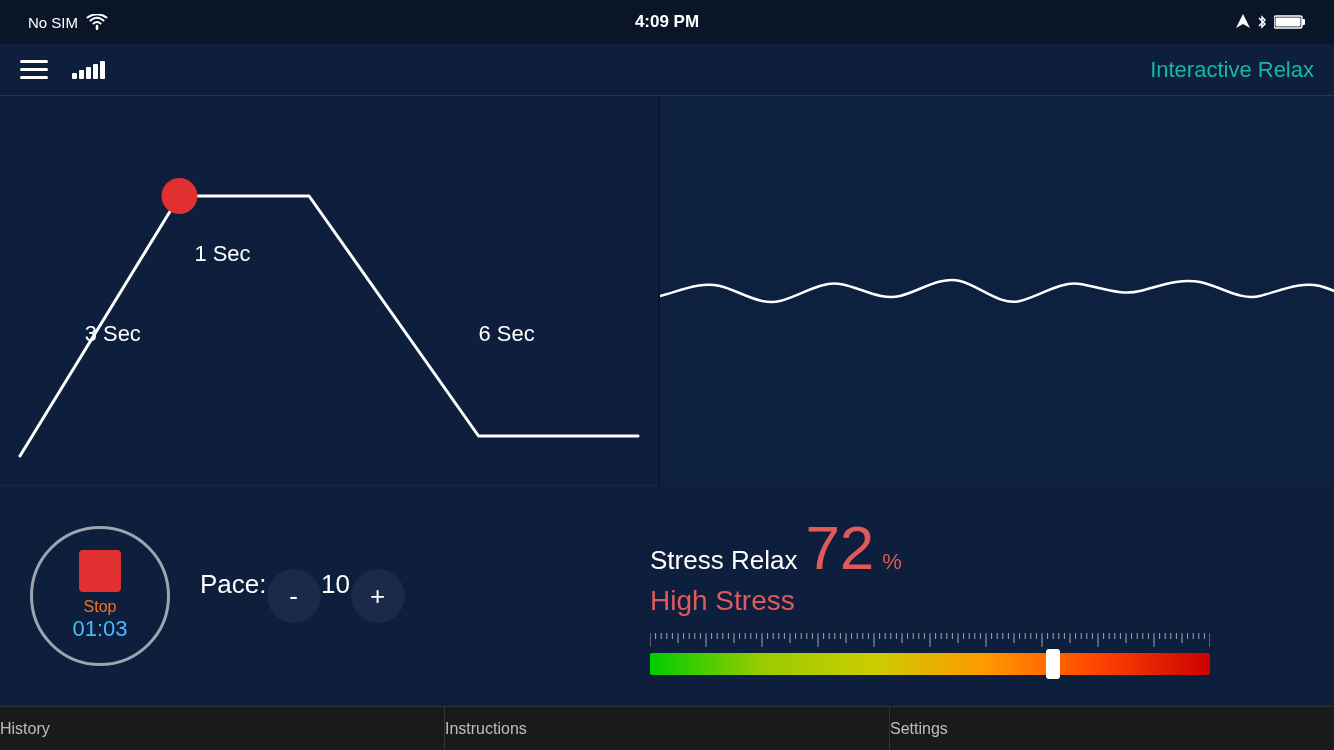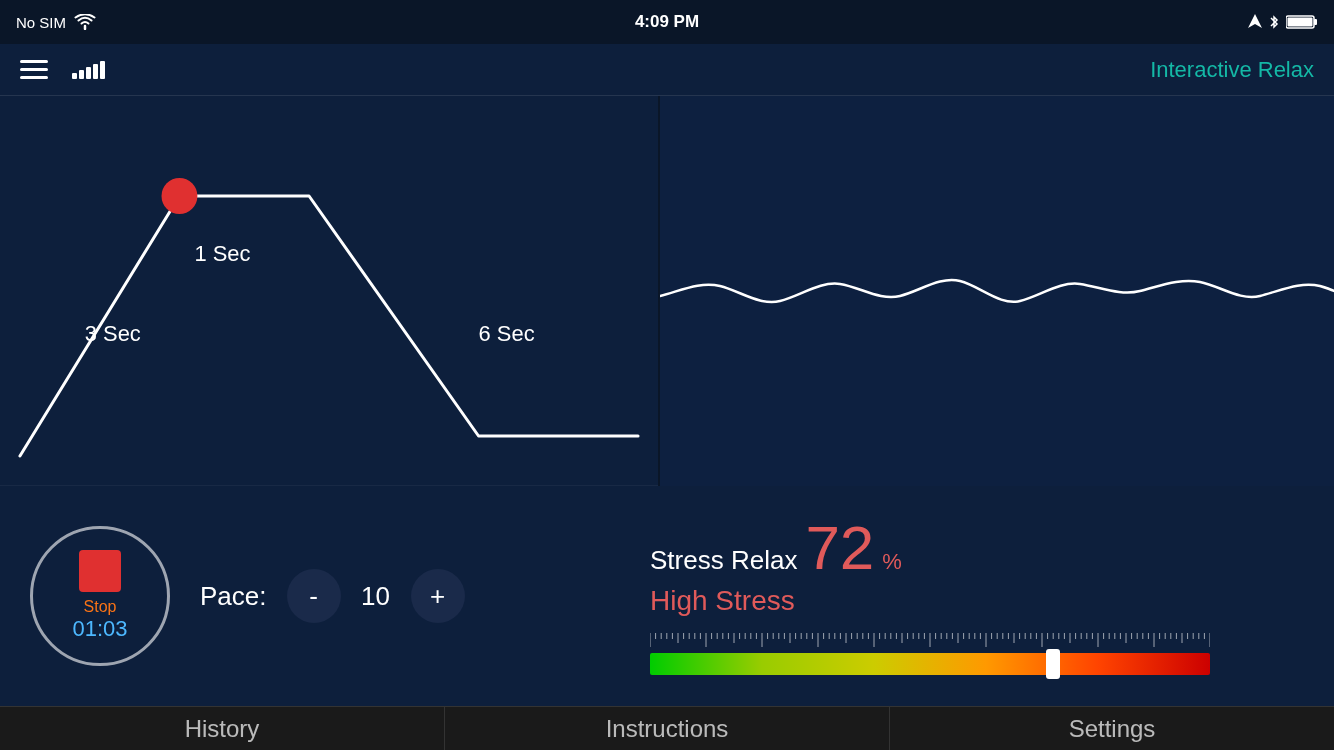--- a/index.html
+++ b/index.html
@@ -12,21 +12,21 @@
       color: white;
     }
 
     
     .status-bar {
       height: 44px;
       background: #0a1628;
       display: flex;
       align-items: center;
       justify-content: space-between;
-      padding: 0 16px;
+      padding: 0 28px;
       font-size: 15px;
       font-weight: 500;
     }
     .status-left { display: flex; align-items: center; gap: 8px; }
     .status-center { position: absolute; left: 50%; transform: translateX(-50%); font-size: 17px; font-weight: 600; }
     .status-right { display: flex; align-items: center; gap: 6px; margin-left: auto; }
 
     
     .header {
       height: 52px;
@@ -110,22 +110,21 @@
       align-items: center;
       margin-bottom: 12px;
       padding-bottom: 12px;
       border-bottom: 1px solid rgba(255,255,255,0.25);
     }
     .hr-label { font-size: 26px; font-weight: 300; color: white; }
     .hr-value { color: #e05a5a; font-size: 26px; font-weight: 400; }
     .points-label { font-size: 26px; font-weight: 300; color: white; }
     .stats-row-bottom {
       display: flex;
-      align-items: center;
-      gap: 20px;
+      align-items: flex-start;
     }
     .pace-label { font-size: 26px; font-weight: 300; color: white; }
     .pace-btn {
       width: 54px;
       height: 54px;
       background: #1a2a4a;
       border-radius: 50%;
       display: flex;
       align-items: center;
       justify-content: center;
@@ -177,22 +176,22 @@
       height: 44px;
       background: #1a1a1a;
       display: flex;
       align-items: stretch;
       border-top: 1px solid #333;
     }
     .footer-tab {
       flex: 1;
       display: flex;
       align-items: center;
-      justify-content: center;
-      font-size: 24px;
+      justify-content: flex-start;
+      font-size: 16px;
       color: rgba(255,255,255,0.7);
       cursor: pointer;
       border-right: 1px solid #333;
     }
     .footer-tab:last-child { border-right: none; }
 
     
     .breathing-svg {
       position: absolute;
       top: 0; left: 0;

